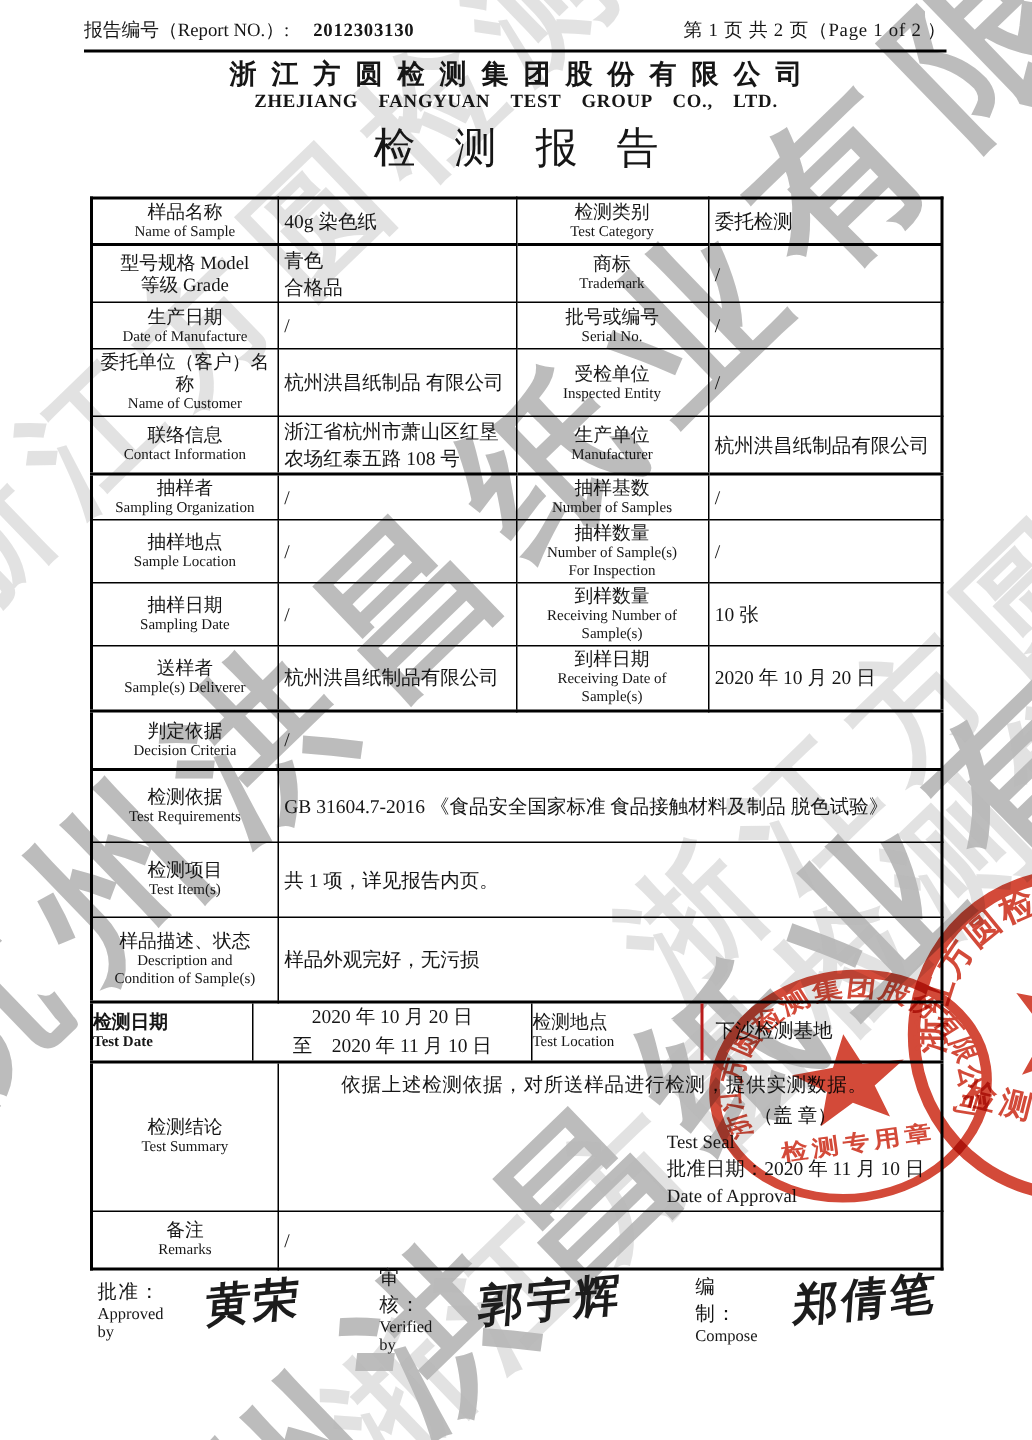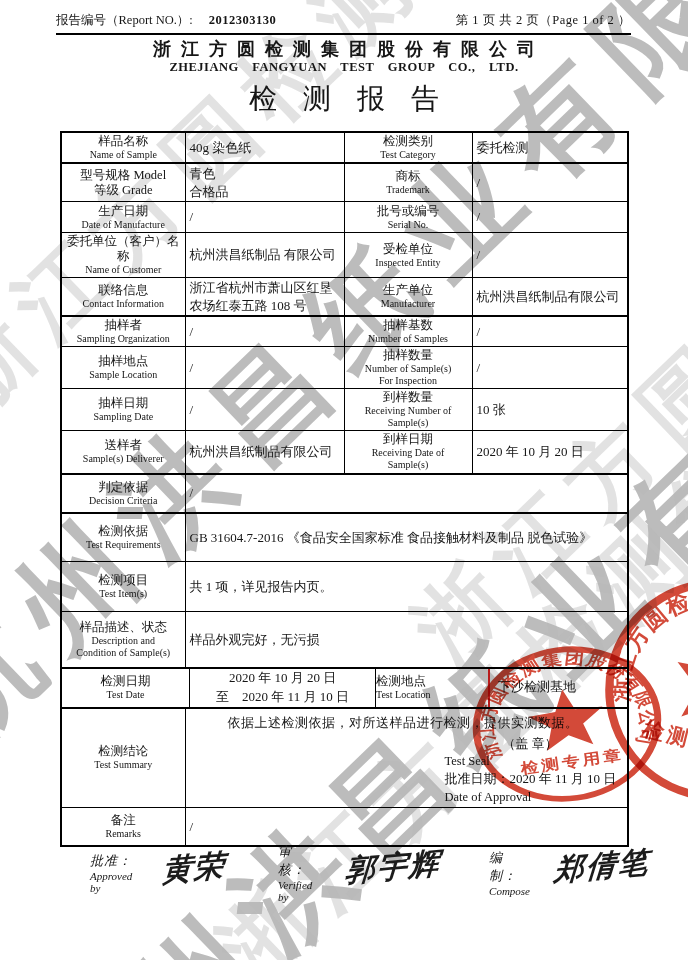--- a/index.html
+++ b/index.html
@@ -100,36 +100,36 @@
   tr.r12 > td { height: 50px; }
   tr.r13 > td { height: 56px; }
   tr.r14 > td { height: 40px; }
   tr.r15 > td { height: 87px; }
   tr.r16 > td { height: 38px; }
 
   
   .r14cell { padding: 0 !important; }
   .r14grid { display: flex; width: 100%; height: 100%; align-items: stretch; }
   .r14grid > div { display: flex; flex-direction: column; justify-content: center; }
-  .r14-l  { width: 128px; border-right: 1px solid #000; text-align: center; }
+  .r14-l  { width: 107px; border-right: 1px solid #000; text-align: left; font-weight: bold; }
   .r14-d  { width: 186px; border-right: 1px solid #000; }
   .r14-l2 { width: 114px; border-right: 2px solid #b91c1c; text-align: left; }
   .r14-v  { flex: 1; text-align: left; padding-left: 8px; white-space: nowrap; font-family: Liberation Mono, monospace; }
 
   
   .summary-cell { vertical-align: top !important; padding-top: 5px !important; }
   .sum-line1 { font-size: 13px; text-indent: 38px; letter-spacing: .5px; }
   .seal-block { margin-left: 255px; margin-top: 3px; font-size: 13px; line-height: 1.4; }
   .seal-hint { padding-left: 58px; }
   .seal-block .en-line { font-size: 12.5px; }
 
   
   .footer {
-    position: absolute; left: 80px; top: 843px; width: 570px;
-    display: flex; align-items: center; z-index: 3; font-style: italic;
+    position: absolute; left: 55px; top: 843px; width: 570px;
+    display: flex; align-items: center; z-index: 3;
   }
   .sig-label { text-align: left; }
   .sig-label .cn { font-size: 13px; letter-spacing: 1px; }
   .sig-label .en { font-size: 11px; }
   .sig {
     font-size: 30px; font-weight: bold; color: #1c1c1c;
     transform: rotate(-5deg) skewX(-9deg);
     letter-spacing: 2px; white-space: nowrap;
   }
   #sig-group-1 { margin-left: 10px; }

